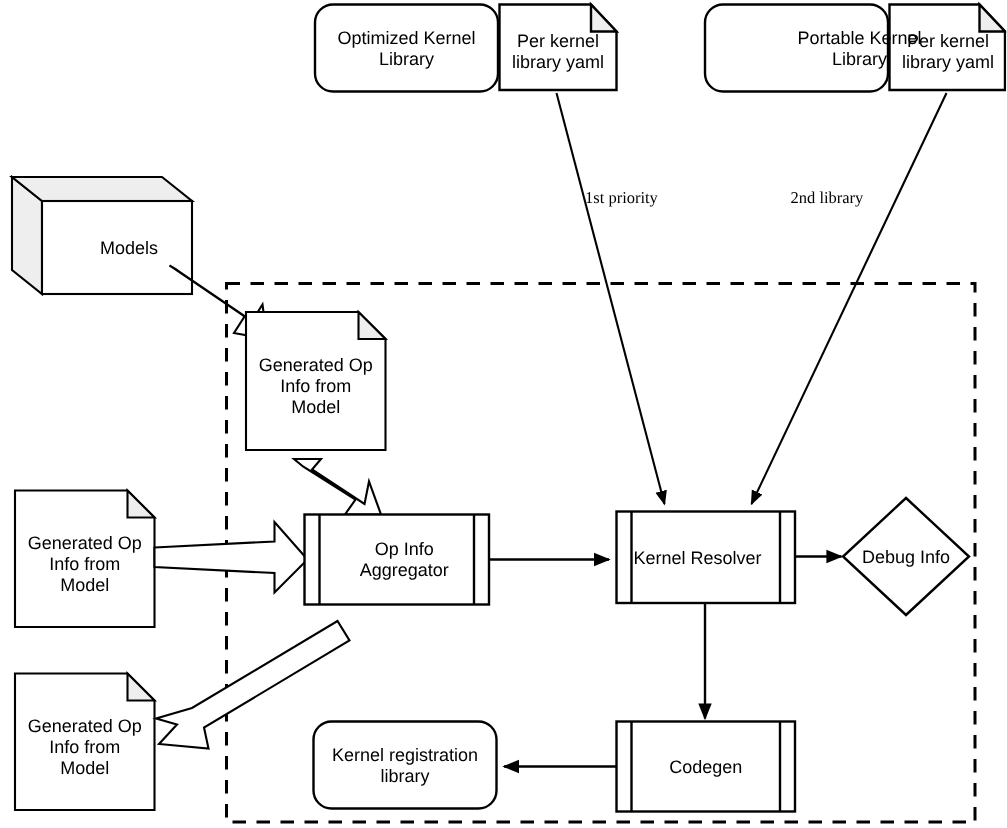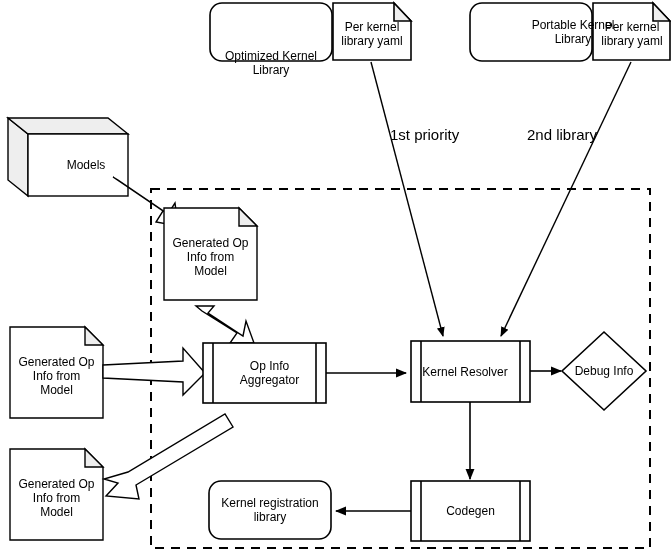--- a/index.html
+++ b/index.html
@@ -30,22 +30,22 @@
     line-height: 14px;
     text-align: center;
     white-space: pre-line;
     display: flex;
     align-items: center;
     justify-content: center;
     pointer-events: none;
   }
   .edge-lbl {
     position: absolute;
-    font-family: Liberation Sans, sans-serif;
-    font-size: 15px;
+    font-family: Liberation Serif, serif;
+    font-size: 11px;
     color: #000000;
     white-space: nowrap;
     text-align: left;
     display: block;
   }
 </style>
 </head>
 <body>
 
 <div id="canvas">
@@ -135,21 +135,21 @@
       <line x1="421" y1="481" x2="421" y2="541" stroke="#000000" stroke-width="1.6"></line>
       <line x1="520" y1="481" x2="520" y2="541" stroke="#000000" stroke-width="1.6"></line>
     </g>
 
     <line x1="411" y1="511" x2="336" y2="511" stroke="#000000" stroke-width="1.6" marker-end="url(#arrow-thin)"></line>
 
     <rect x="209" y="481" width="122" height="58" rx="12" ry="12" fill="#ffffff" stroke="#000000" stroke-width="1.6"></rect>
 
   </svg>
 
-  <div class="lbl" style="left:210px; top:3px; width:122px; height:58px;margin-top:31px;">Optimized Kernel
+  <div class="lbl" style="left:210px; top:3px; width:122px; height:58px;">Optimized Kernel
 Library</div>
 
   <div class="lbl" style="left:333px; top:8px; width:78px; height:52px;">Per kernel
 library yaml</div>
 
   <div class="lbl" style="left:470px; top:3px; width:122px; height:58px;padding-left:42px;">Portable Kernel
 Library</div>
 
   <div class="lbl" style="left:593px; top:8px; width:78px; height:52px;">Per kernel
 library yaml</div>

